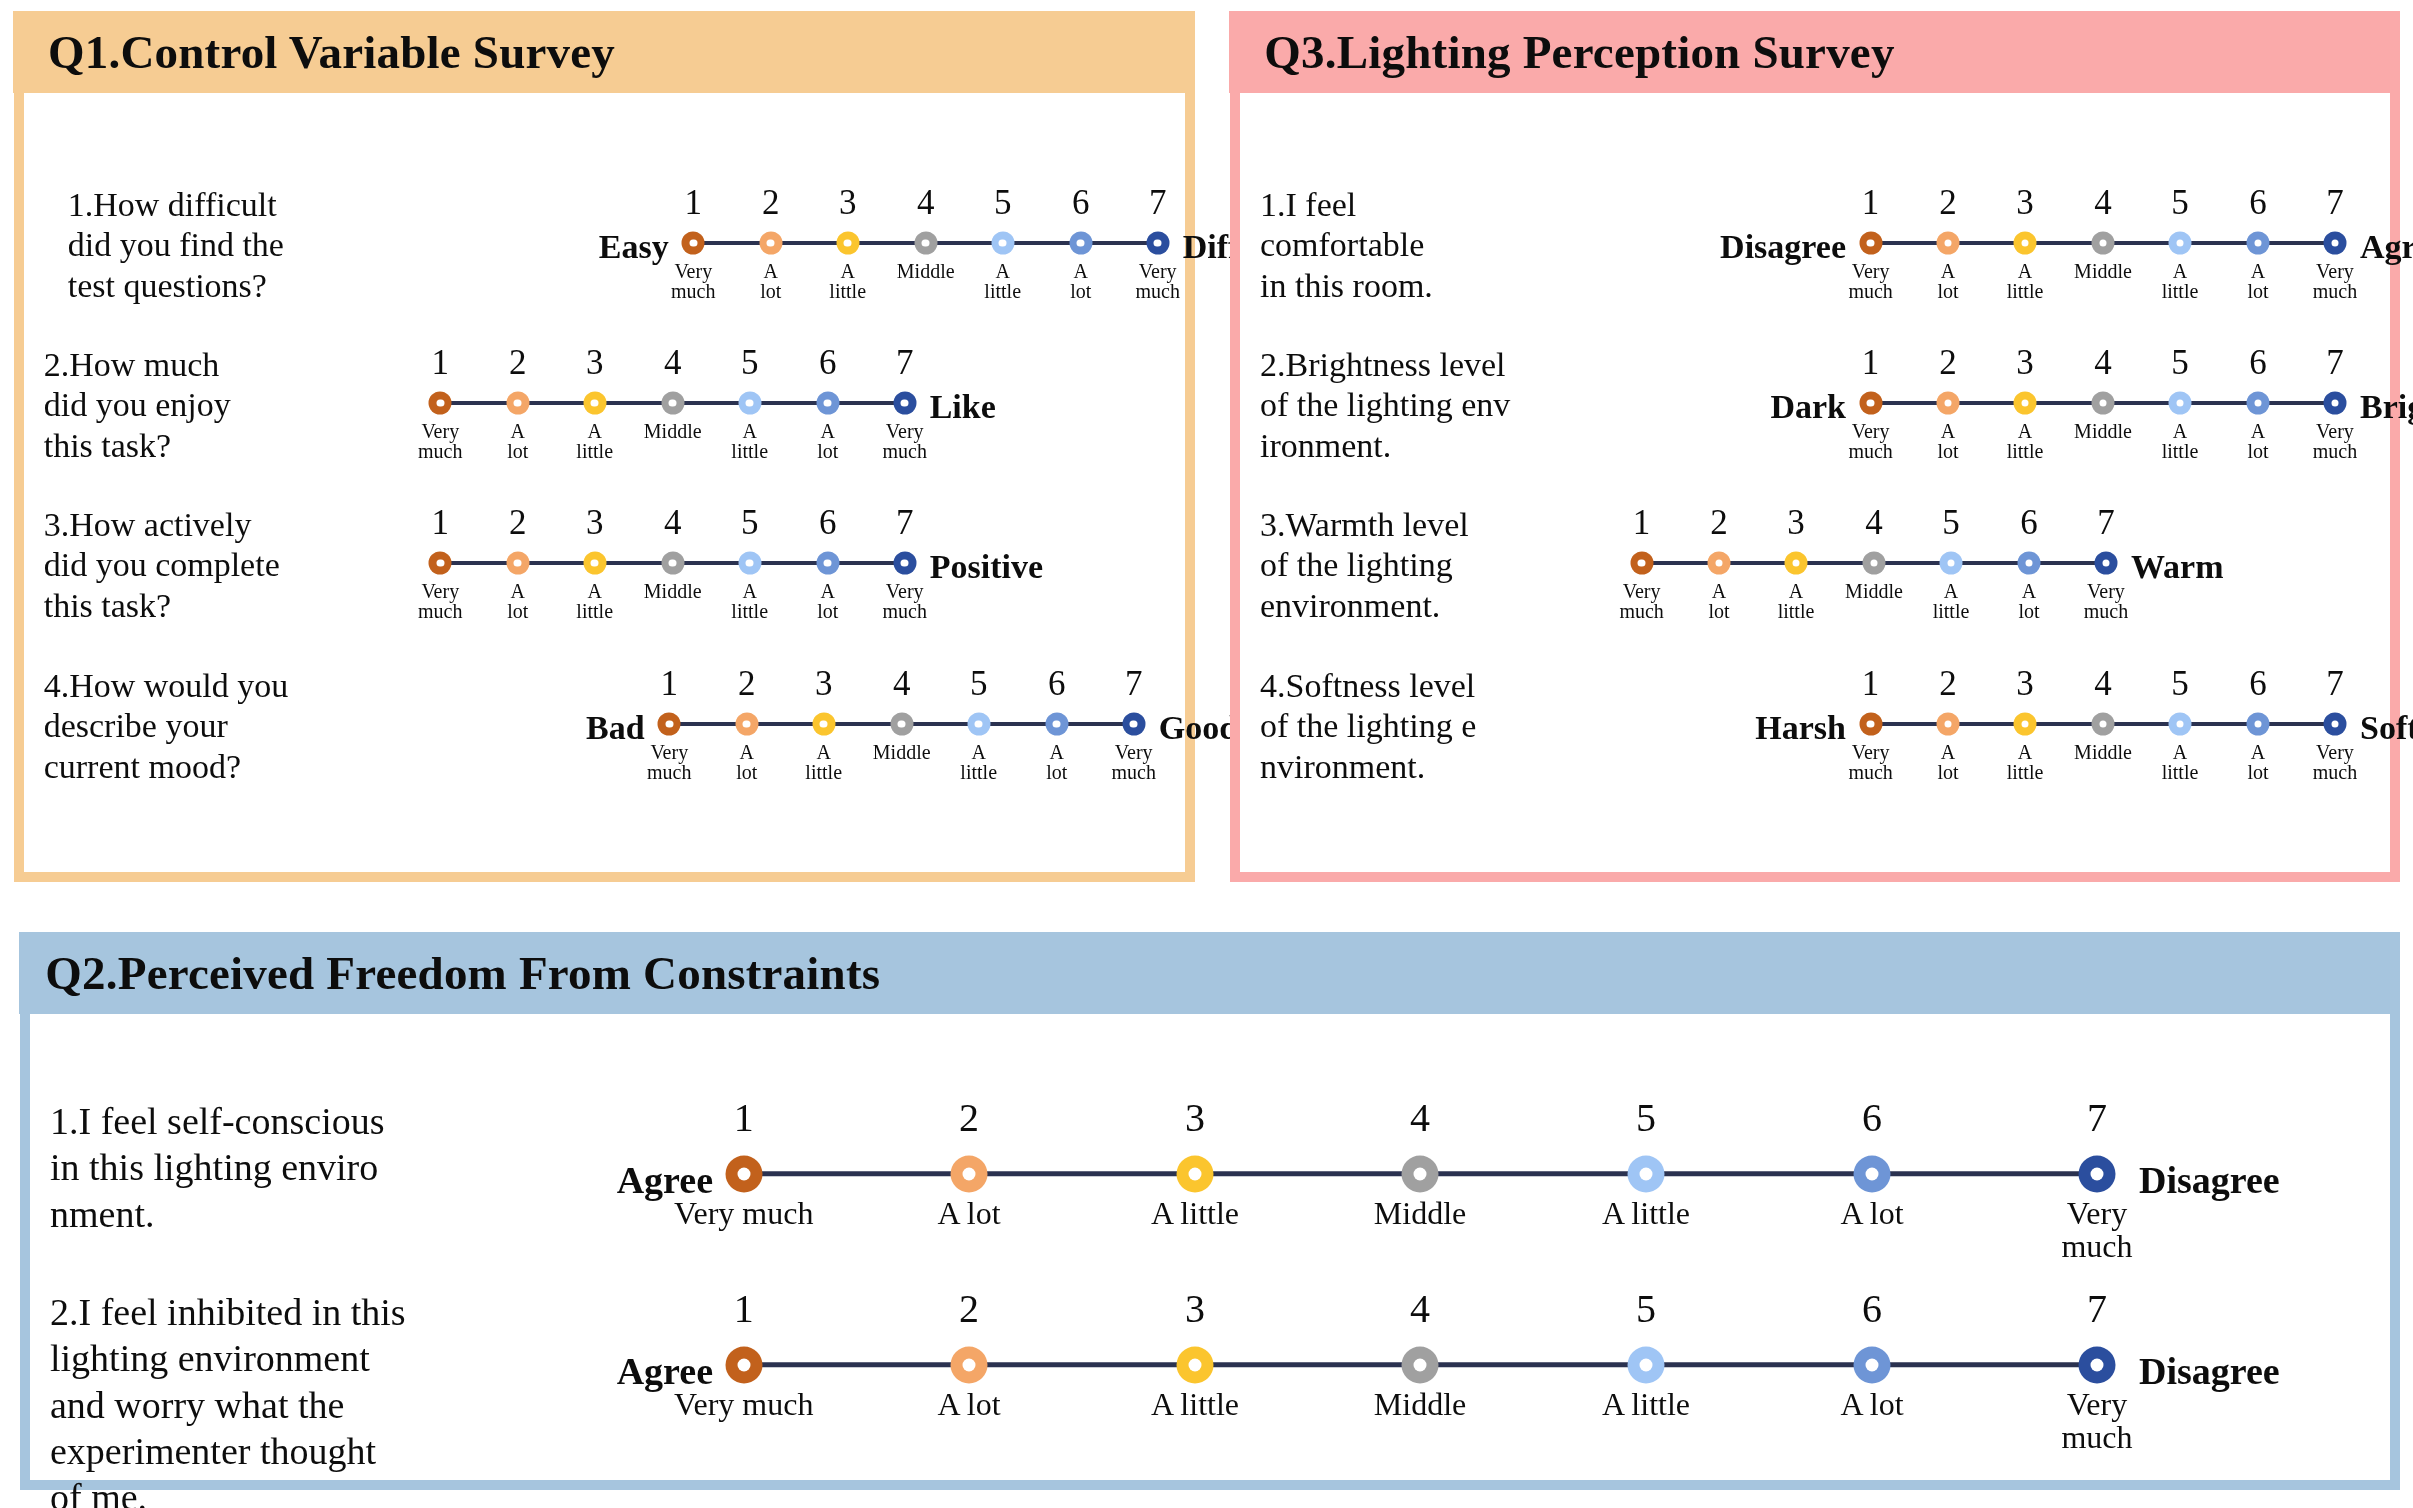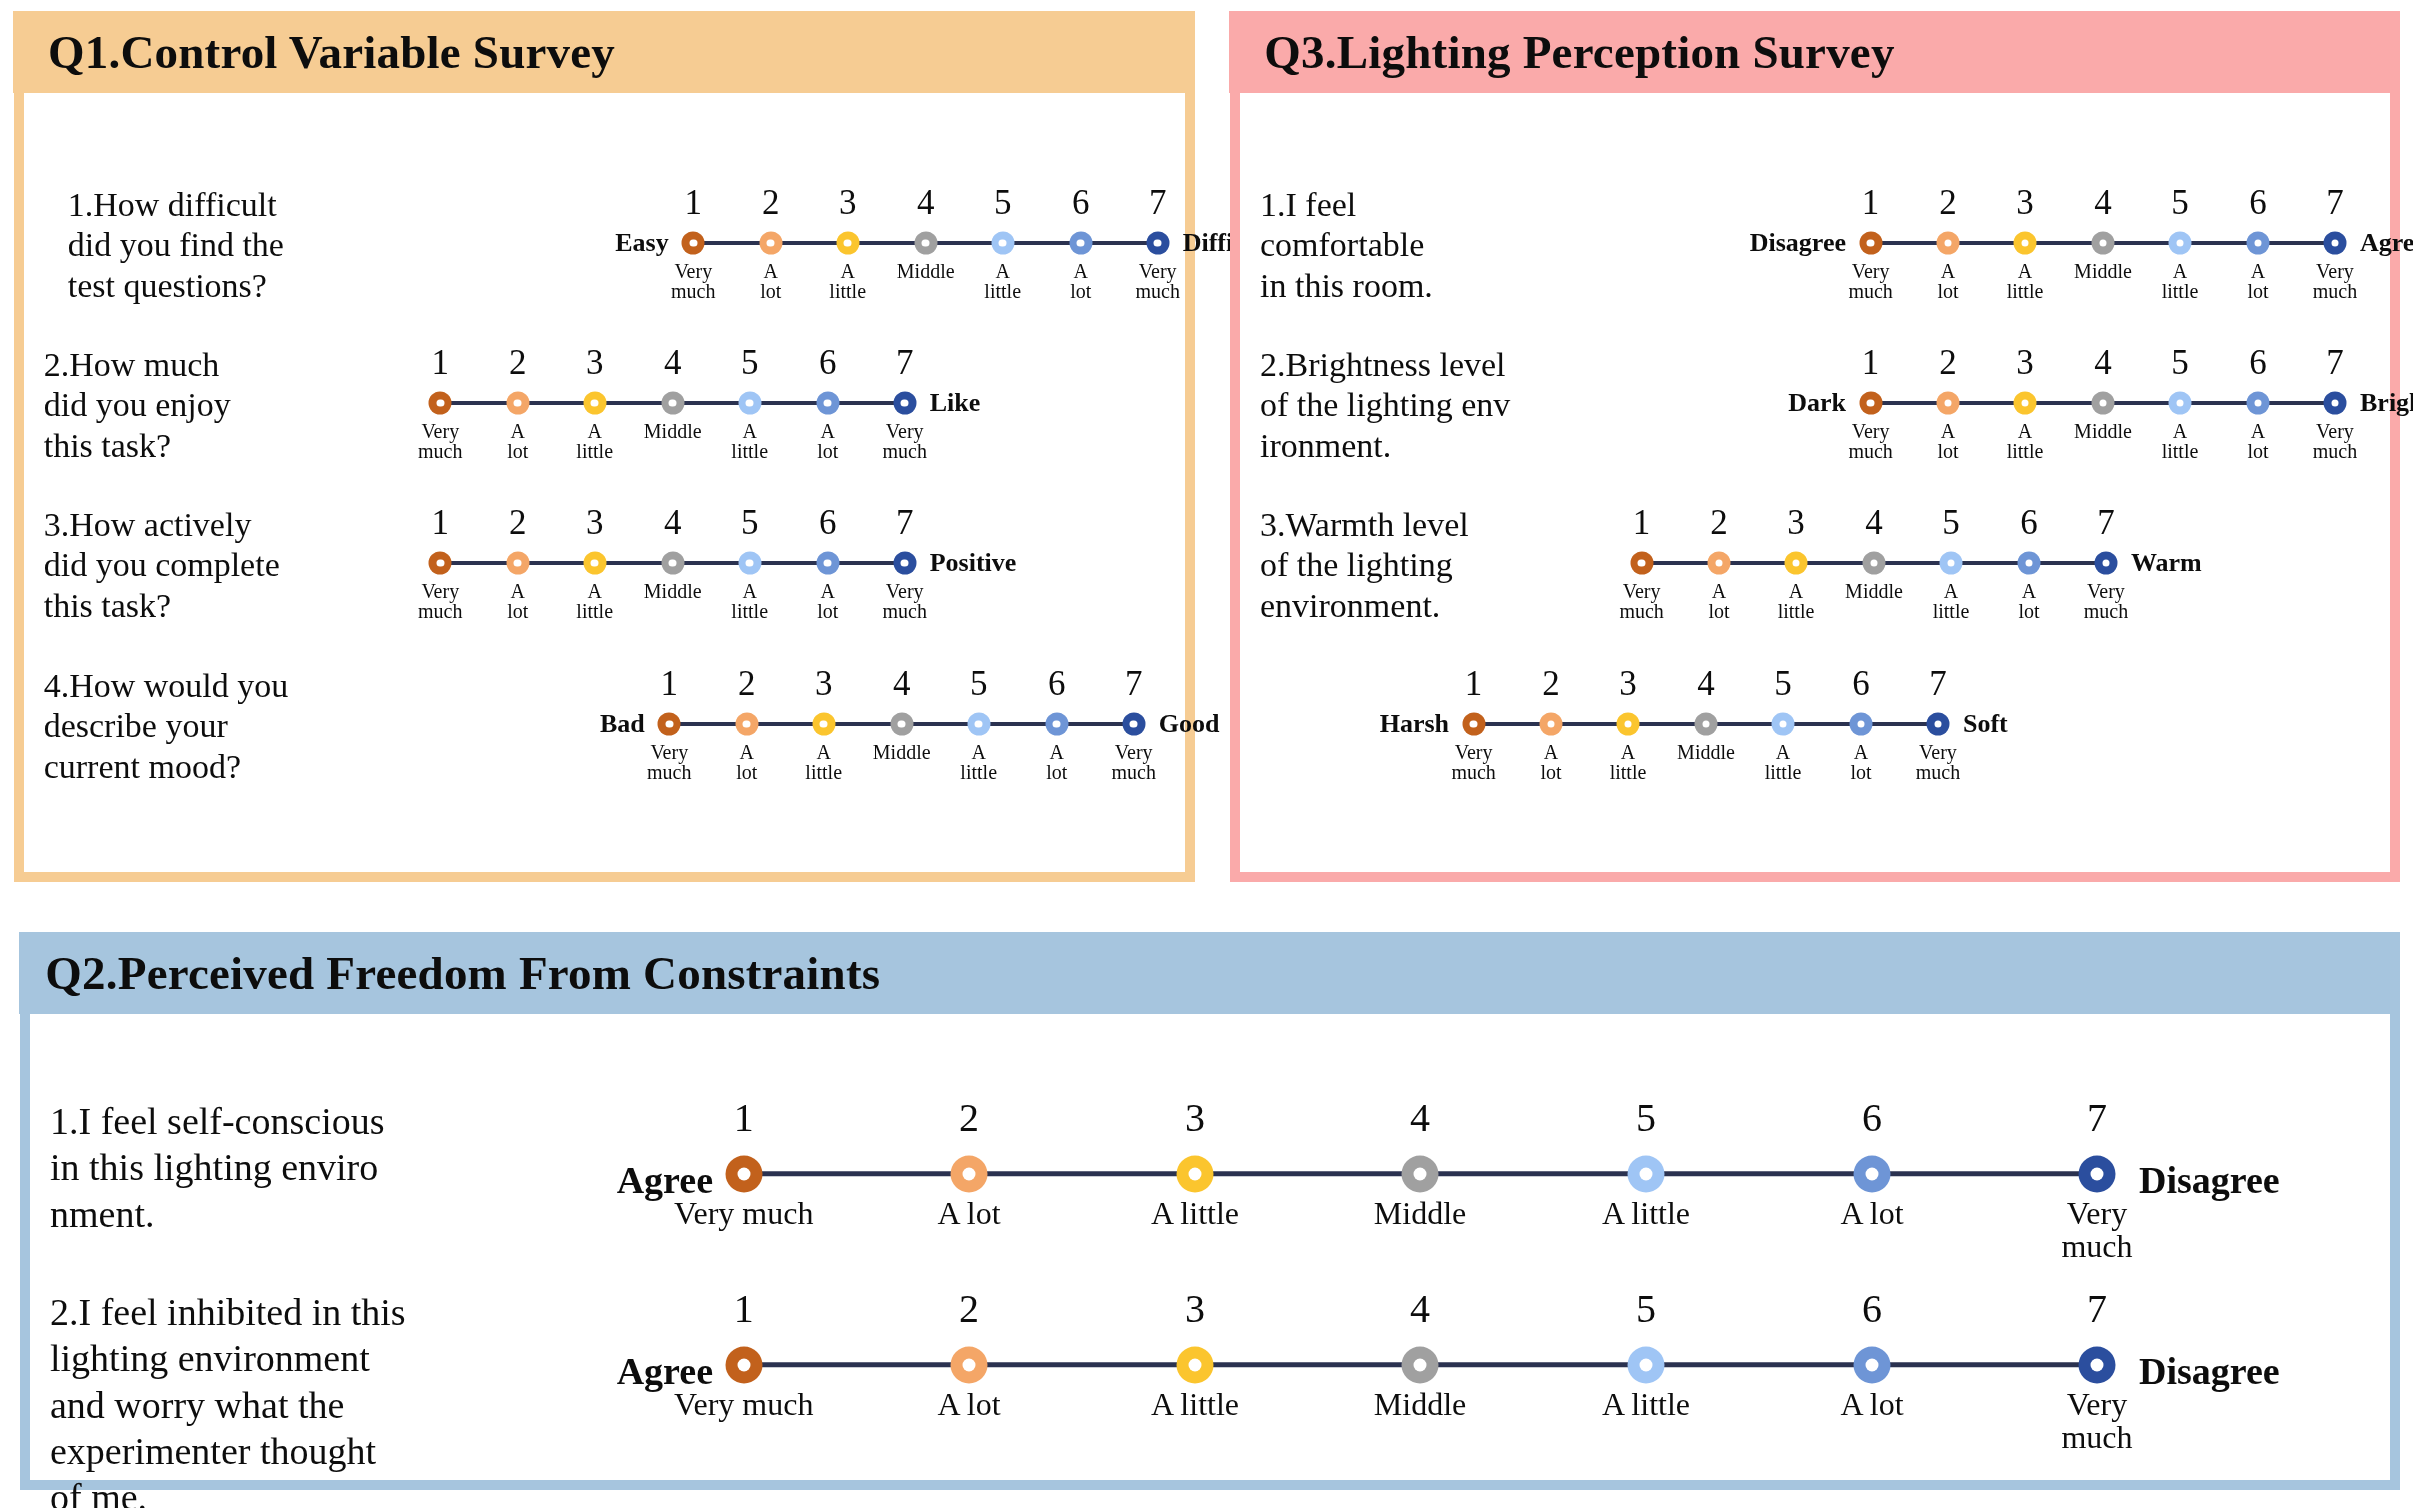--- a/index.html
+++ b/index.html
@@ -35,21 +35,21 @@
   
   .rows{position:relative;}
   .row{position:relative;display:flex;align-items:flex-start;}
 
   .qtext{
     font-size:34px;line-height:1.20;
     white-space:pre-line;
     box-sizing:border-box;
   }
   .anchor{
-    font-size:26px;font-weight:700;white-space:nowrap;
+    font-size:34px;font-weight:700;white-space:nowrap;
     box-sizing:border-box;
   }
   .anchor.left{text-align:right;}
   .anchor.right{text-align:left;}
 
   
   .scale{position:relative;box-sizing:border-box;}
   .nums{position:relative;height:41px;}
   .num{
     position:absolute;top:0;transform:translateX(-50%);
@@ -498,20 +498,23 @@
 little</div>
                 <div class="tick" style="left: 392px;">A
 lot</div>
                 <div class="tick" style="left: 469px;">Very
 much</div>
               </div>
             </div>
             <div class="anchor right" style="width: 183px; padding-top: 43px; padding-left: 20px;">Warm</div>
           </div>
           <div class="row" style="position: absolute; left: 0px; top: 573px;">
+            <div class="qtext" style="width: 397px; padding-left: 20px;">4.Softness level
+of the lighting e
+nvironment.</div>
             <div class="anchor left" style="width: 229px; padding-top: 43px; padding-right: 20px;">Harsh</div>
             <div class="scale" style="width: 474px;">
               <div class="nums">
                 <div class="num" style="left: 4.6px;">1</div>
                 <div class="num" style="left: 82px;">2</div>
                 <div class="num" style="left: 159px;">3</div>
                 <div class="num" style="left: 237px;">4</div>
                 <div class="num" style="left: 314px;">5</div>
                 <div class="num" style="left: 392px;">6</div>
                 <div class="num" style="left: 469px;">7</div>

